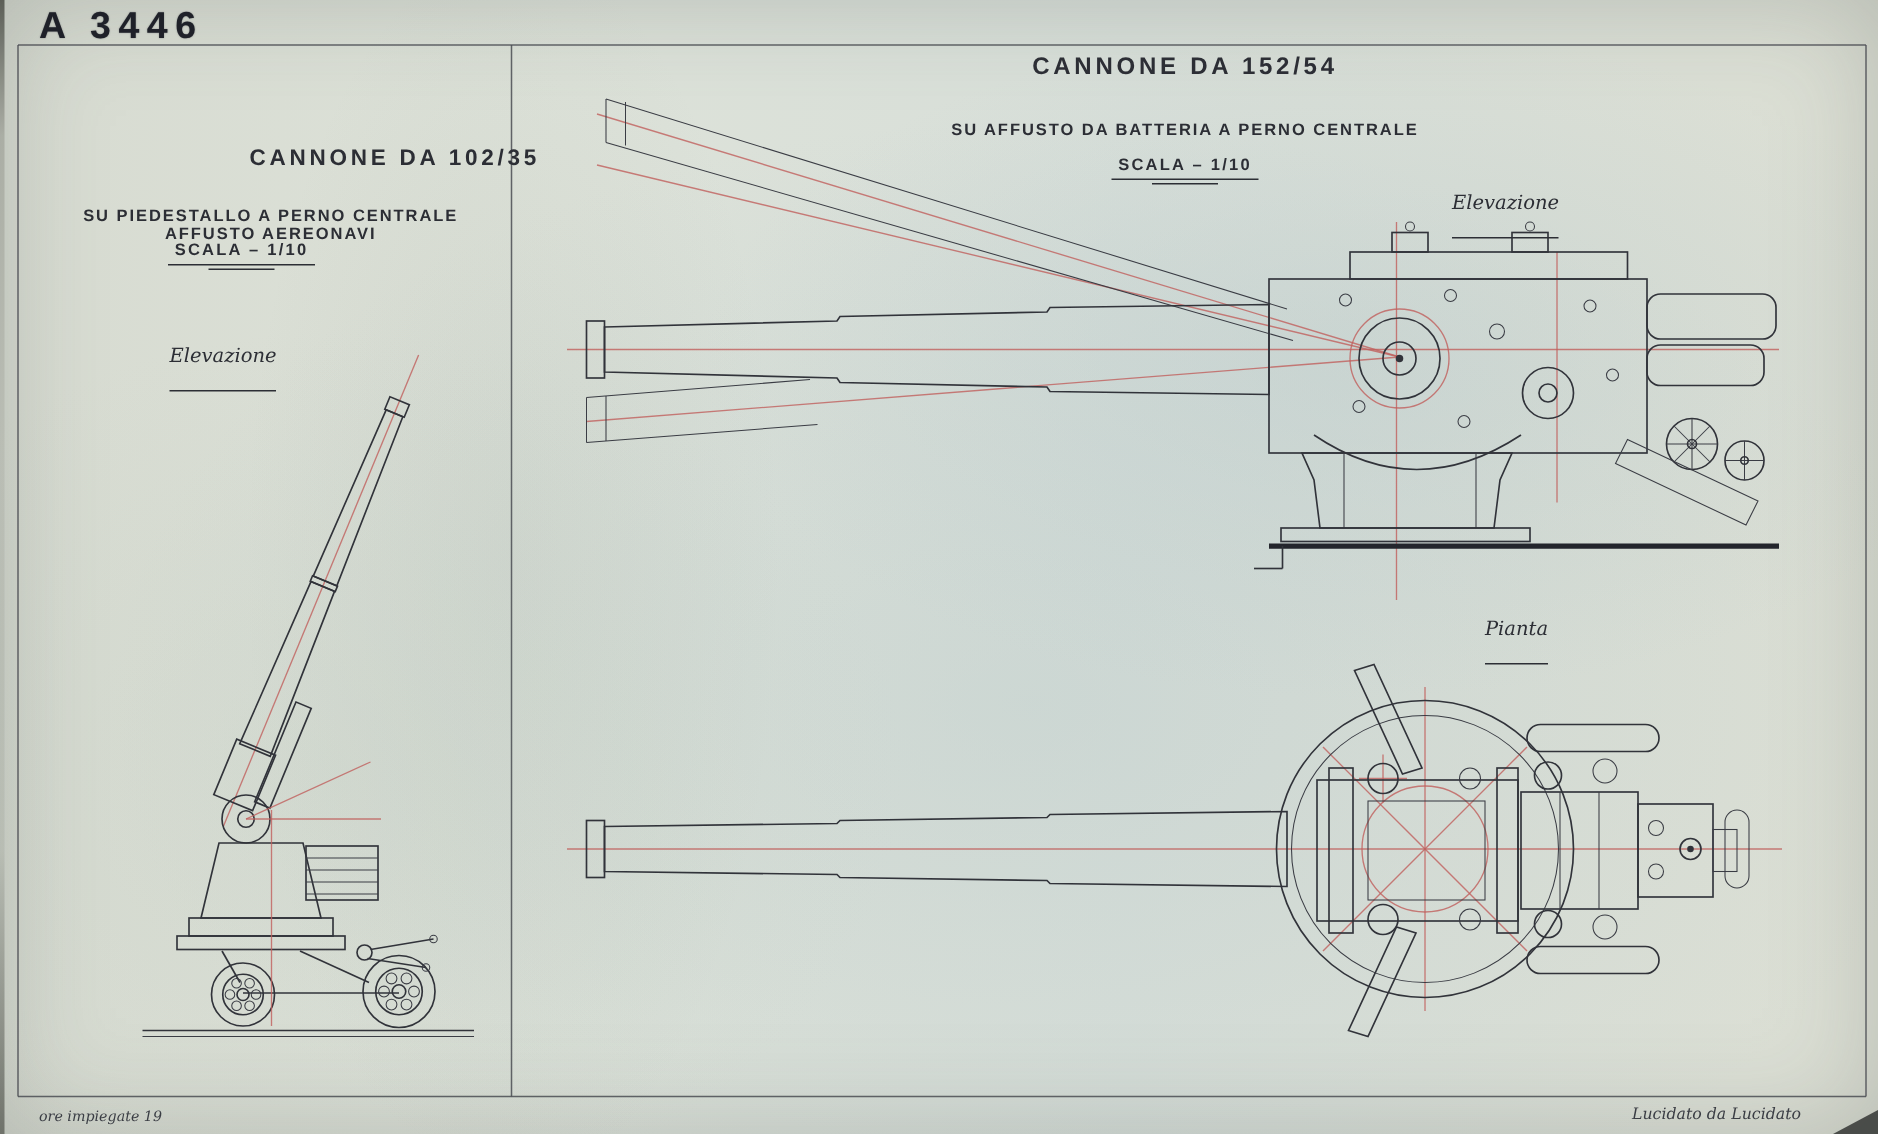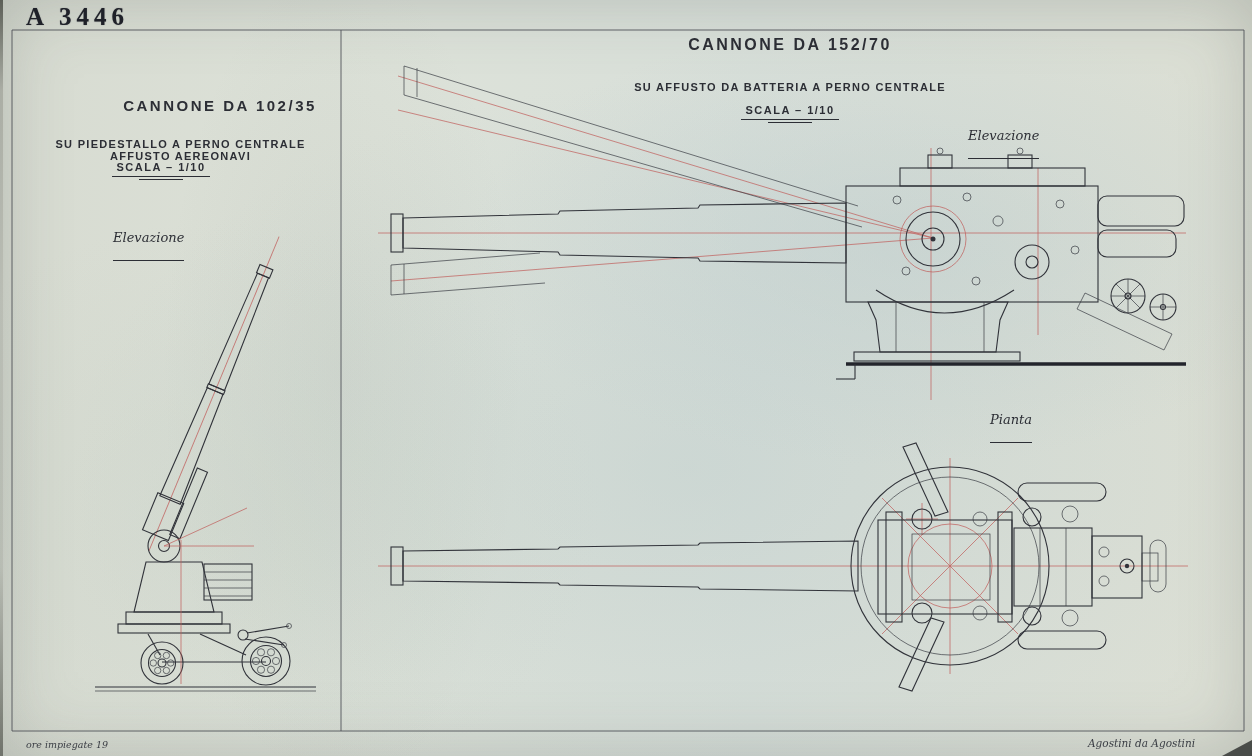--- a/index.html
+++ b/index.html
@@ -8,30 +8,30 @@
     font-family:"Liberation Sans",sans-serif;color:#2c2e35;
     background:
       radial-gradient(ellipse 620px 320px at 72% 32%, rgba(182,200,203,.38), transparent 70%),
       radial-gradient(ellipse 540px 420px at 18% 68%, rgba(198,208,198,.32), transparent 70%),
       radial-gradient(ellipse 820px 520px at 55% 62%, rgba(172,193,196,.28), transparent 75%),
       radial-gradient(ellipse 300px 700px at 27.3% 50%, rgba(120,130,120,.10), transparent 60%),
       linear-gradient(90deg,#d7dbd1,#dde2d9 30%,#d8dfd9 60%,#dcdfd4);
     box-shadow: inset 0 0 70px rgba(85,95,90,.28);
   }
   .txt{position:absolute;white-space:pre-wrap;}
-  .title{font-size:15px;font-weight:bold;letter-spacing:2.5px;text-align:center;}
+  .title{font-size:15px;font-weight:bold;letter-spacing:2.5px;text-align:right;}
   .title-big{font-size:16px;font-weight:bold;letter-spacing:2.5px;text-align:center;}
   .subtitle{font-size:11px;font-weight:bold;letter-spacing:1.3px;text-align:center;}
   .scale{font-size:11px;font-weight:bold;letter-spacing:1.5px;text-align:center;
          border-bottom:1.2px solid #2c2e35;padding-bottom:3px;position:absolute;}
   .scale::after{content:"";position:absolute;left:28%;right:28%;bottom:-4px;
          border-bottom:1.2px solid #2c2e35;}
   .script{font-family:"DejaVu Serif",serif;font-style:italic;font-size:13px;
          border-bottom:1px solid #2c2e35;padding-bottom:15px;}
-  .stamp{font-family:Liberation Serif, serif;font-weight:bold;font-size:25px;
+  .stamp{font-family:Liberation Sans, sans-serif;font-weight:bold;font-size:25px;
          letter-spacing:5px;color:#1f2129;text-shadow:0 0 1px rgba(30,32,40,.5);}
   .note{font-family:"DejaVu Serif",serif;font-style:italic;font-size:9.5px;color:#3a3d44;}
   .edge-left{position:absolute;left:0;top:0;width:3px;height:100%;
          background:linear-gradient(180deg,rgba(60,62,55,.75),rgba(120,122,112,.35) 12%,rgba(120,122,112,.15) 40%,rgba(120,122,112,.15) 75%,rgba(60,62,55,.6));}
   .corner-br{position:absolute;right:0;bottom:0;width:0;height:0;
          border-left:30px solid transparent;border-bottom:16px solid #3c3e3c;opacity:.9;}
   svg.draw{position:absolute;left:0;top:0;}
   .ink{stroke:#31333a;fill:none;stroke-width:1.1;}
   .ink-thin{stroke:#3a3c44;fill:none;stroke-width:.7;}
   .ink-thick{stroke:#23252c;fill:none;stroke-width:3.5;}
@@ -240,24 +240,24 @@
     </g>
   </svg>
 
   <div class="txt stamp" style="left:26px;top:3px;">A 3446</div>
 
   <div class="txt title" style="left:80px;top:97px;width:280px;">CANNONE DA 102/35</div>
   <div class="txt subtitle" style="left:28px;top:138px;width:305px;">SU PIEDESTALLO A PERNO CENTRALE AFFUSTO AEREONAVI</div>
   <div class="txt scale" style="left:112px;top:161px;width:98px;">SCALA – 1/10</div>
   <div class="txt script" style="left:113px;top:230px;">Elevazione</div>
 
-  <div class="txt title-big" style="left:650px;top:36px;width:280px;">CANNONE DA 152/70</div>
+  <div class="txt title-big" style="left:650px;top:36px;width:280px;">CANNONE DA 152/54</div>
   <div class="txt subtitle" style="left:618px;top:81px;width:344px;">SU AFFUSTO DA BATTERIA A PERNO CENTRALE</div>
   <div class="txt scale" style="left:741px;top:104px;width:98px;">SCALA – 1/10</div>
   <div class="txt script" style="left:968px;top:128px;">Elevazione</div>
   <div class="txt script" style="left:990px;top:412px;">Pianta</div>
 
   <div class="txt note" style="left:26px;top:739px;">ore impiegate 19</div>
-  <div class="txt note" style="left:1088px;top:737px;font-size:10.5px;">Agostini da Agostini</div>
+  <div class="txt note" style="left:1088px;top:737px;font-size:10.5px;">Lucidato da Lucidato</div>
 
   <div class="edge-left"></div>
   <div class="corner-br"></div>
 </div>
 
 </body></html>

